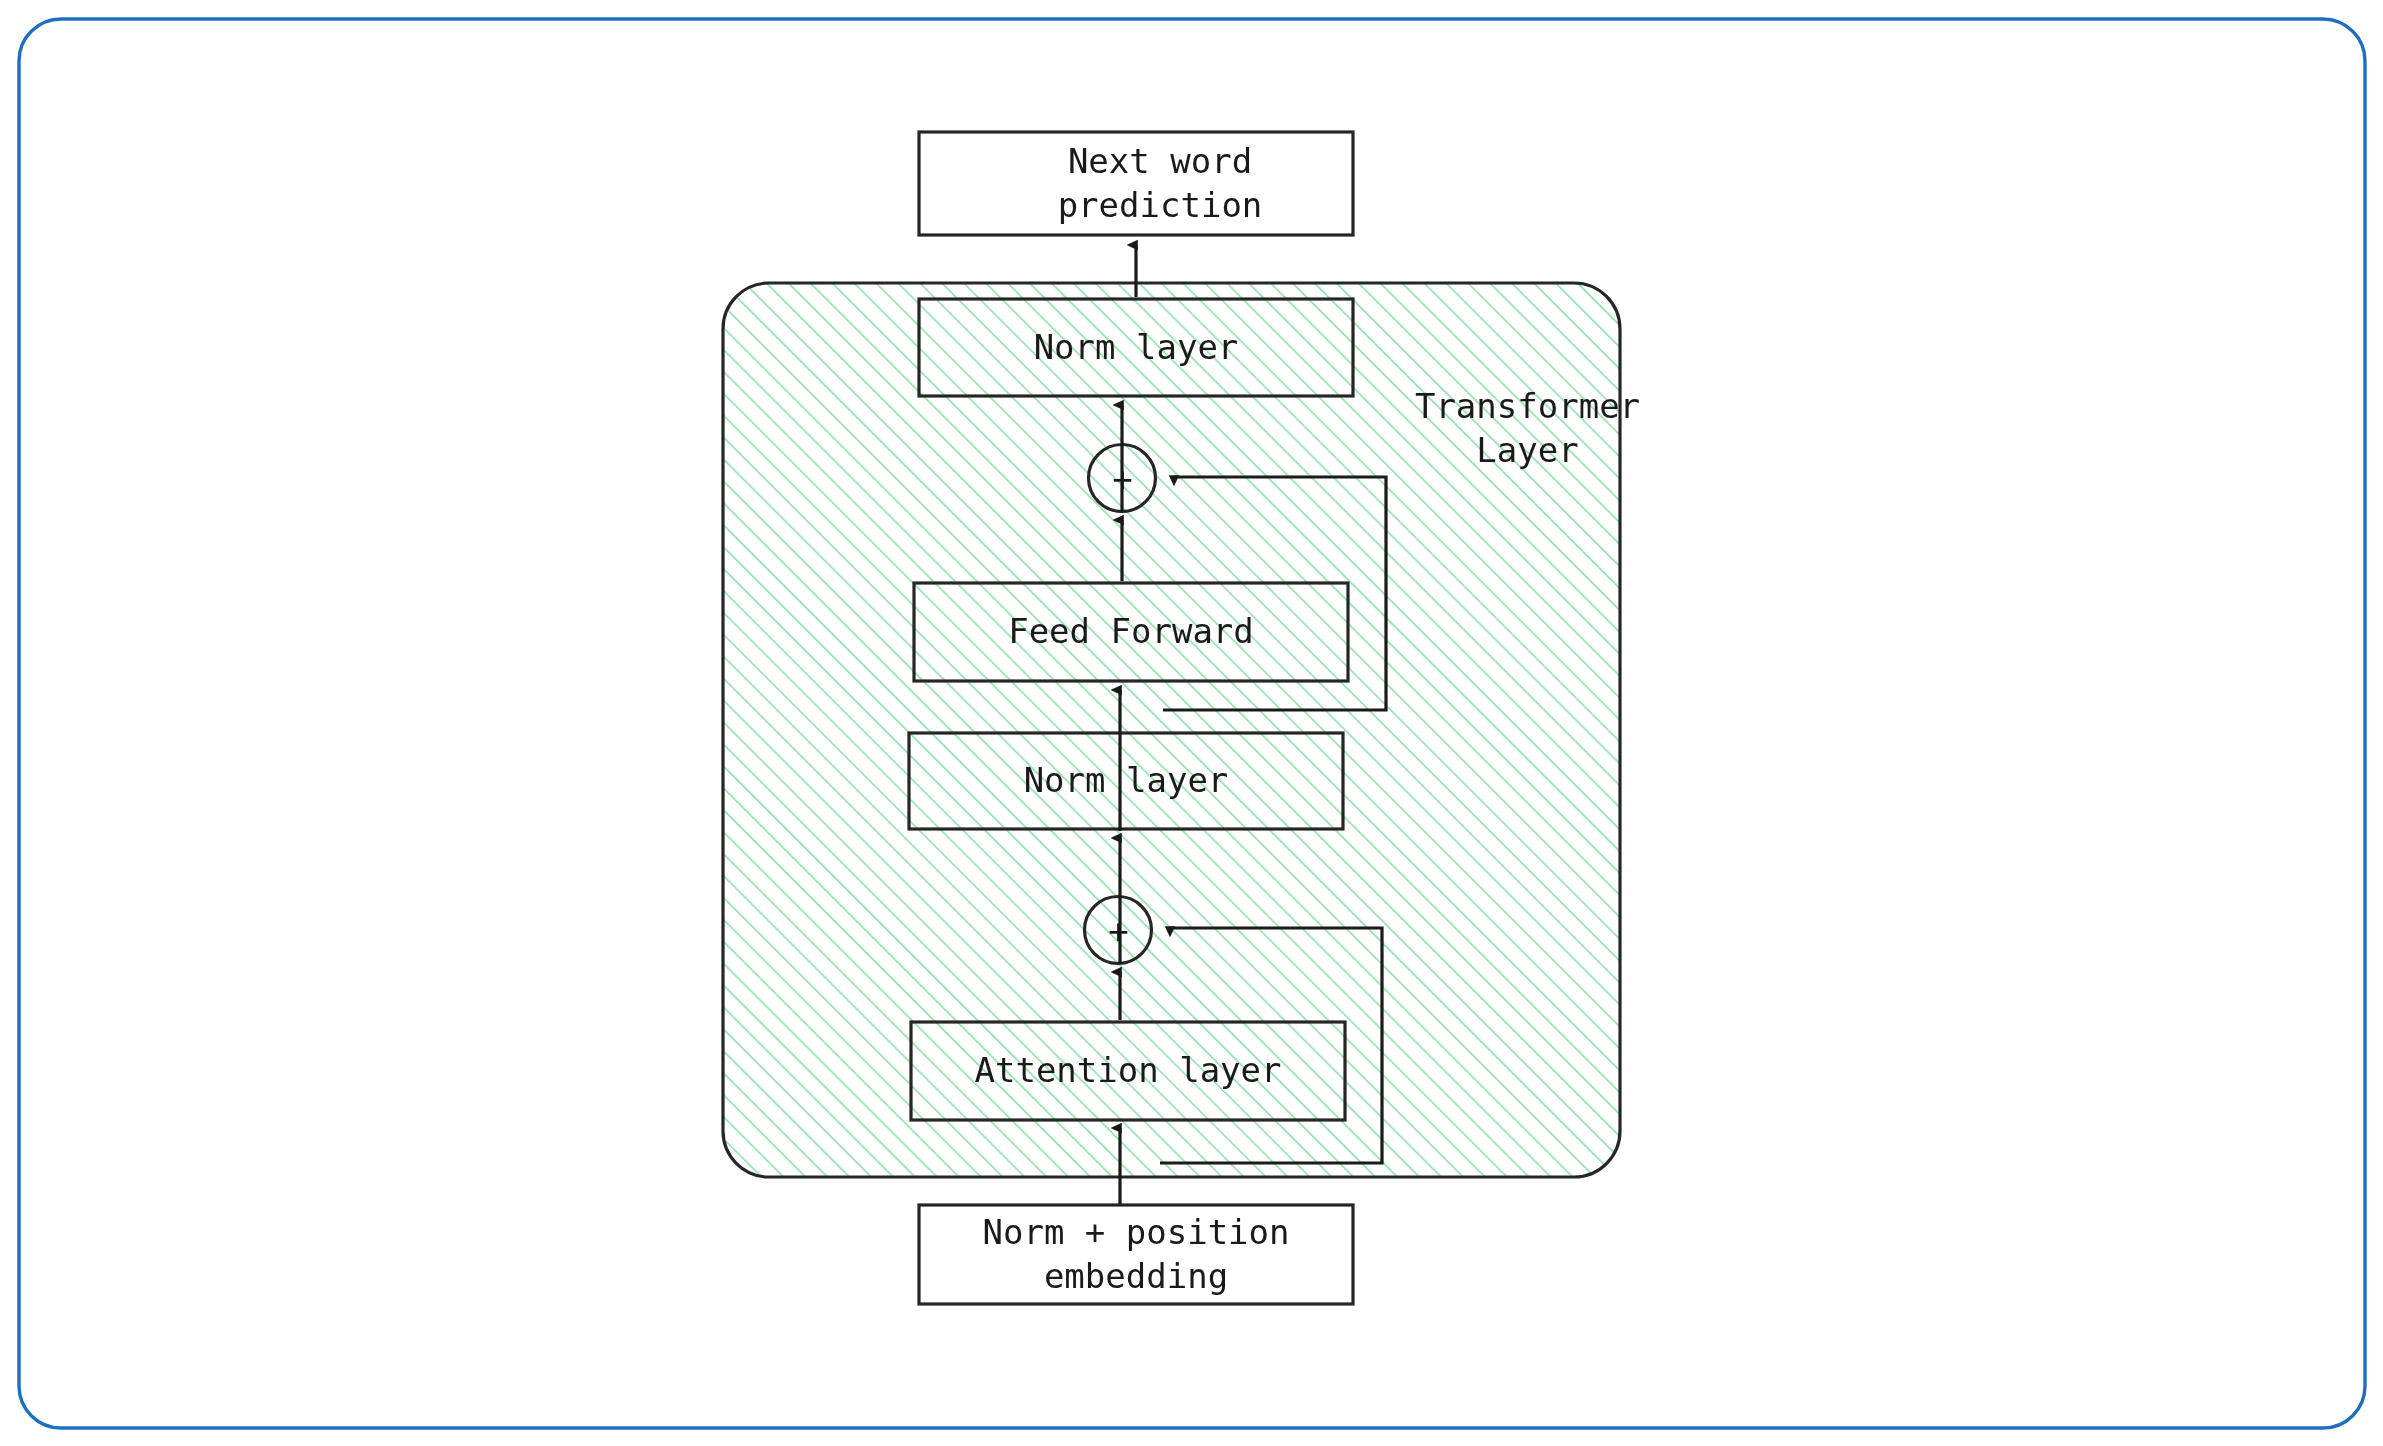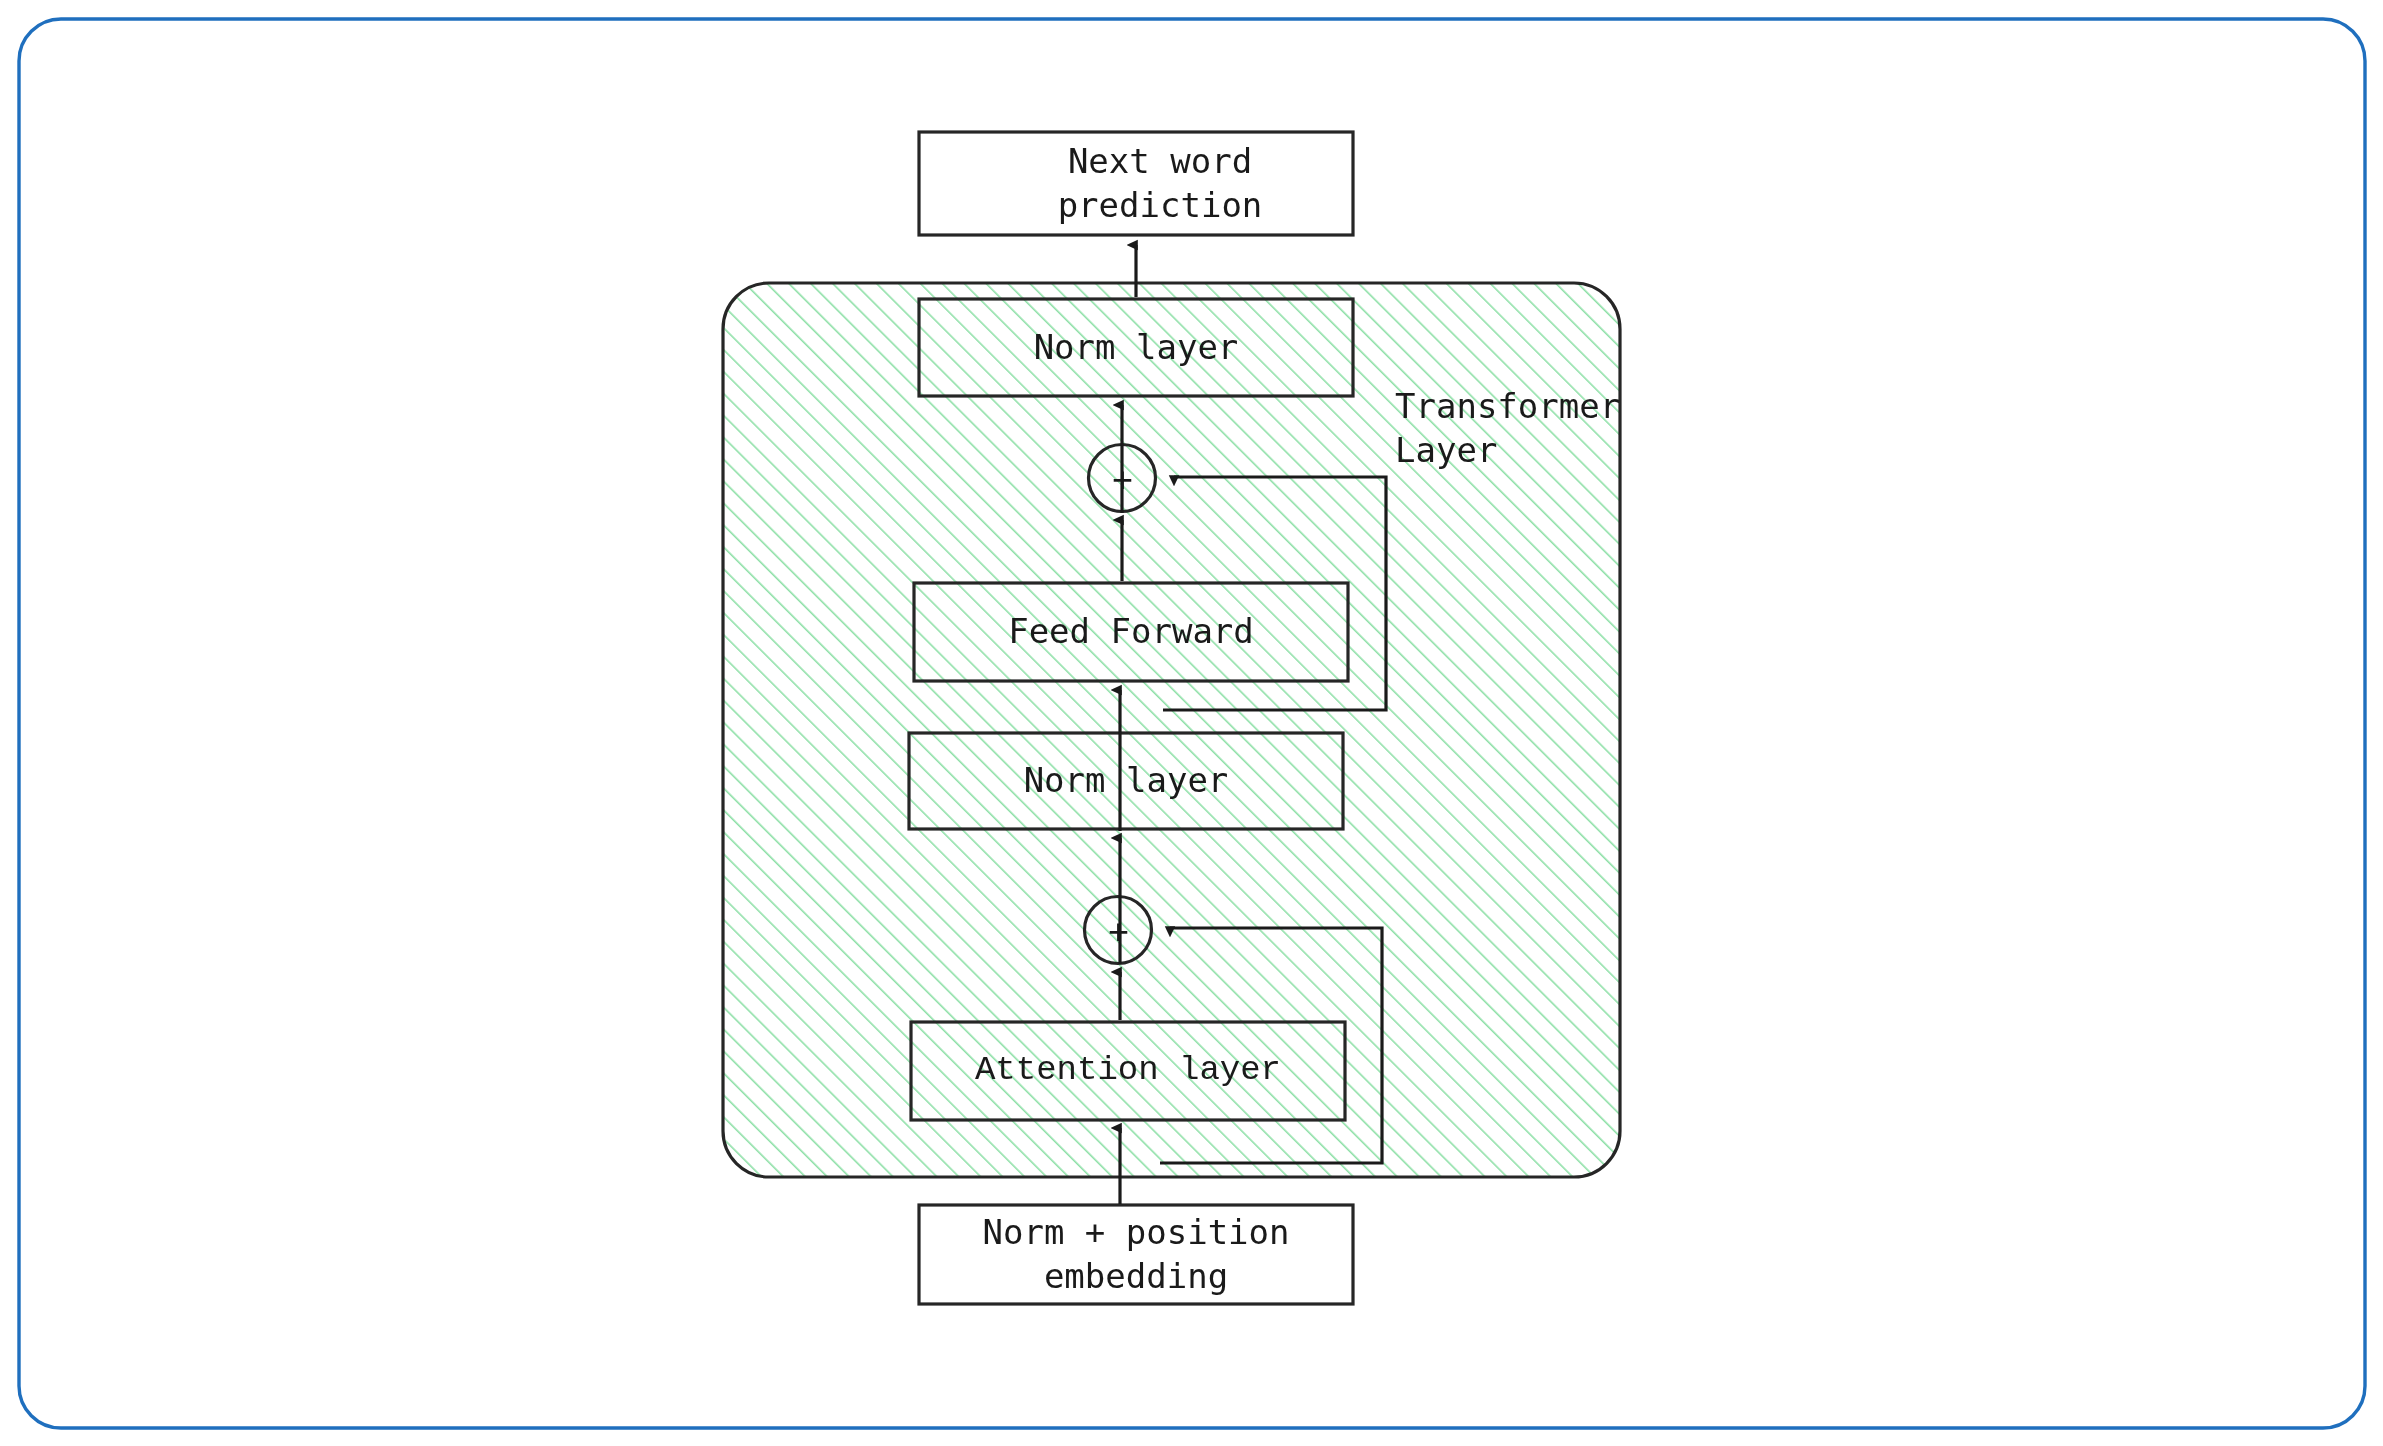--- a/index.html
+++ b/index.html
@@ -43,21 +43,21 @@
     position: absolute;
     display: flex;
     align-items: center;
     justify-content: center;
     font-family: "DejaVu Sans Mono", monospace;
     font-size: 34px;
     color: #1a1a1a;
   }
   .group-label {
     position: absolute;
-    text-align: left;
+    text-align: center;
     font-family: "DejaVu Sans Mono", monospace;
     font-size: 34px;
     line-height: 1.28;
     color: #1a1a1a;
     white-space: pre-line;
   }
 </style>
 </head>
 <body>
 
@@ -110,21 +110,21 @@
   <div class="node-label" style="left:919px; top:299px; width:434px; height:97px;">Norm layer</div>
 
   <div class="plus-label" style="left:1089px; top:445px; width:67px; height:67px;">+</div>
 
   <div class="node-label" style="left:914px; top:583px; width:434px; height:98px;">Feed Forward</div>
 
   <div class="node-label" style="left:909px; top:733px; width:434px; height:96px;">Norm layer</div>
 
   <div class="plus-label" style="left:1085px; top:897px; width:67px; height:67px;">+</div>
 
-  <div class="node-label" style="left:911px; top:1022px; width:434px; height:98px;font-family:Liberation Mono, monospace;">Attention layer</div>
+  <div class="node-label" style="left:911px; top:1022px; width:434px; height:98px;">Attention layer</div>
 
   <div class="node-label" style="left:919px; top:1205px; width:434px; height:99px;">Norm + position
 embedding</div>
 
   <div class="group-label" style="left:1395px; top:385px; width:265px;">Transformer
 Layer</div>
 
 </div>
 
 </body></html>

